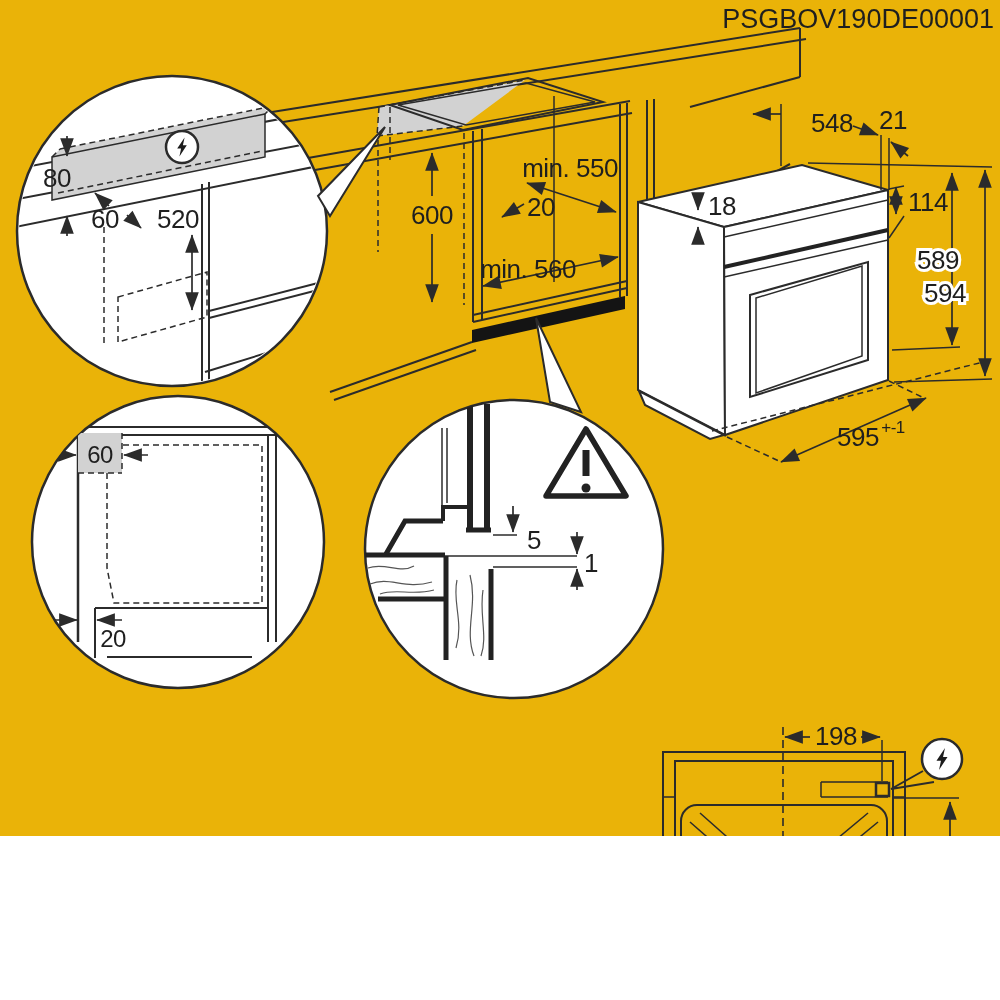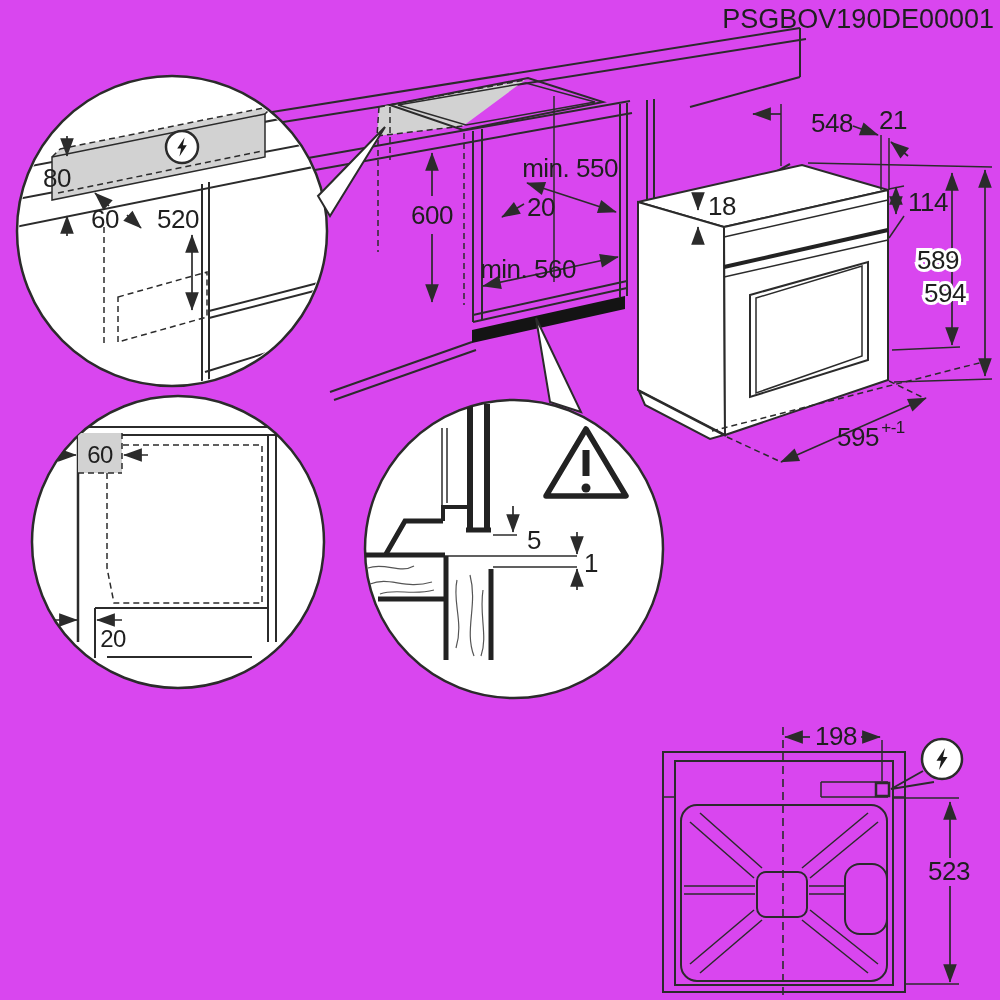--- a/index.html
+++ b/index.html
@@ -1,16 +1,16 @@
 <!DOCTYPE html>
 <html><head>
 <meta charset="utf-8">
 <style>
   html,body{margin:0;padding:0;background:#fff;}
-  .stage{position:relative;width:1000px;height:1000px;background:#d946ef;overflow:hidden;
+  .stage{position:relative;width:1000px;height:836px;background:#eab308;overflow:hidden;
          font-family:"Liberation Sans",sans-serif;}
   svg{position:absolute;left:0;top:0;}
   svg text{fill:#1f1f1f;font-family:"Liberation Sans",sans-serif;font-size:26px;letter-spacing:-0.5px;}
   .t-title{font-size:27px;letter-spacing:0;}
   .t-sup{font-size:17px;}
   .t-sm{font-size:24px;}
   .ln{stroke:#2b2b2b;fill:none;stroke-width:2;}
   .ln15{stroke:#2b2b2b;fill:none;stroke-width:1.5;}
   .ln25{stroke:#2b2b2b;fill:none;stroke-width:2.5;}
   .thk{stroke:#222;fill:none;stroke-width:5;}

